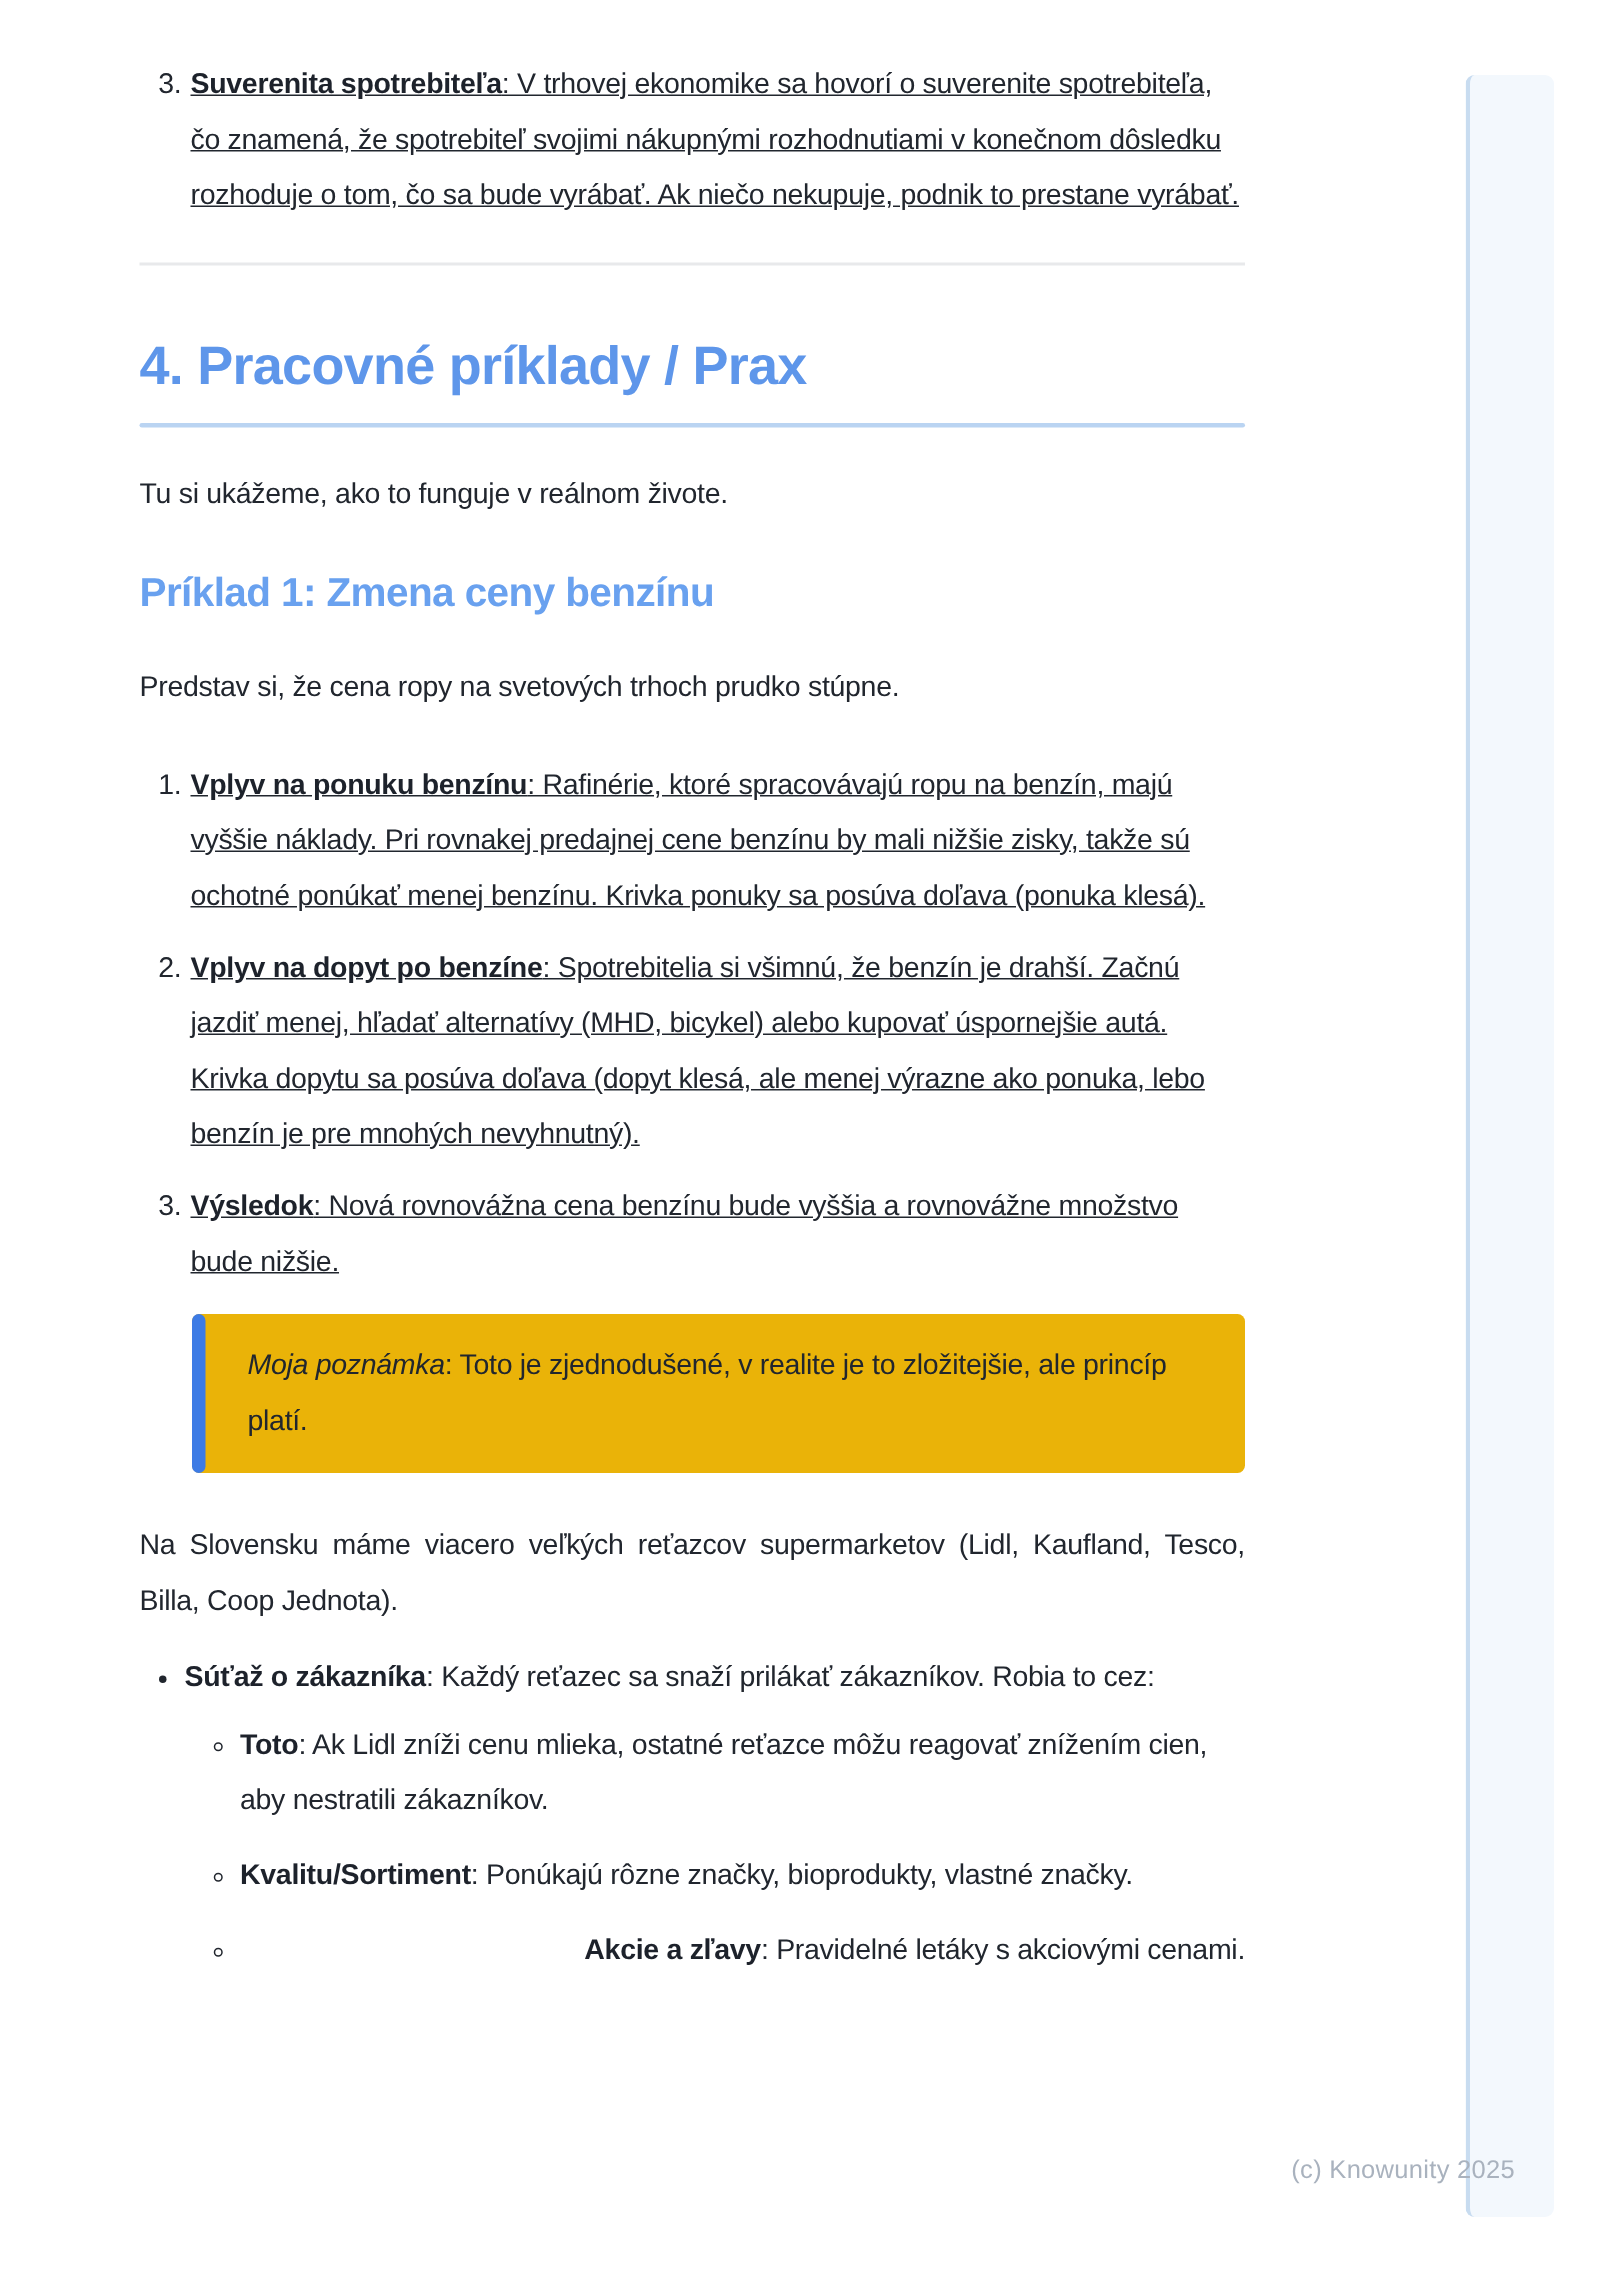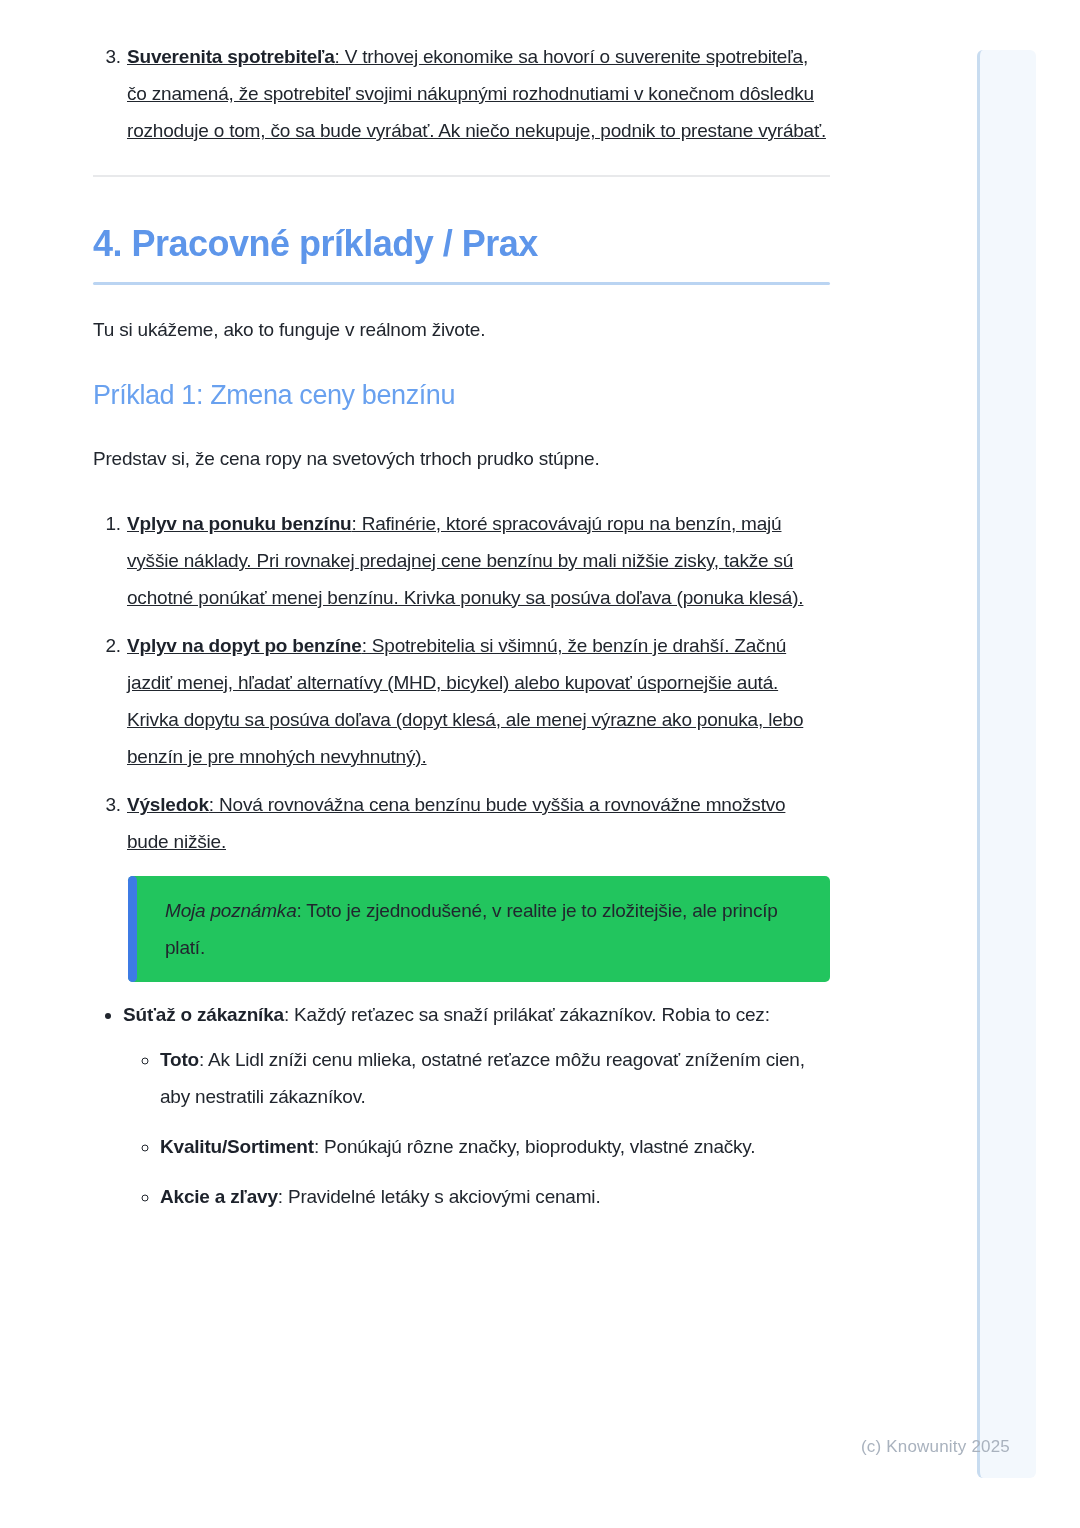--- a/index.html
+++ b/index.html
@@ -23,39 +23,39 @@
   ol.numlist li:last-child{margin-bottom:0;}
   hr.divider{border:none;border-top:2px solid #E8E9EB;margin:26px 0 0 0;}
   h1{
     margin:46px 0 0 0;font-size:36px;line-height:42px;font-weight:bold;
     color:#5E96EA;letter-spacing:-0.5px;
   }
   .h1-rule{height:3px;background:#BAD4F2;margin-top:17px;border-radius:2px;}
   p{margin:0;}
   p.intro{margin-top:26px;}
   h2{
-    margin:30px 0 0 0;font-size:27px;line-height:34px;font-weight:normal;
+    margin:30px 0 0 0;font-size:27px;line-height:34px;font-weight:bold;
     color:#69A1EF;letter-spacing:-0.4px;
   }
   p.lead{margin-top:28px;}
   ol.numlist.ex1{margin-top:28px;}
   blockquote.note{
-    margin:16px 0 0 35px;position:relative;background:#22c55e;
+    margin:16px 0 0 35px;position:relative;background:#eab308;
     border-radius:5px;padding:16px 40px 16px 37px;
   }
   blockquote.note::before{
     content:"";position:absolute;left:0;top:0;bottom:0;width:9px;
     background:#3D7BE5;border-radius:10px;
   }
   blockquote.note em{font-style:italic;}
   p.justify{text-align:justify;margin-top:30px;}
   ul.bullets{margin:14px 0 0 0;padding-left:30px;list-style:disc;}
   ul.subbullets{margin:8px 0 0 0;padding-left:37px;list-style:circle;}
   ul.subbullets li{margin-bottom:13px;}
-  ul.subbullets li:last-child{margin-bottom:0;}
+  ul.subbullets li:last-child{margin-bottom:0;text-align:right;}
   .footer{
     position:absolute;top:1437px;right:70px;z-index:2;
     font-size:17px;color:#A9B2BE;letter-spacing:0.2px;
   }
 </style>
 </head>
 <body>
 
 <div class="strip"></div>
 
@@ -78,20 +78,21 @@
 
   <ol class="numlist ex1">
     <li><strong>Vplyv na ponuku benzínu</strong><span>: Rafinérie, ktoré spracovávajú ropu na benzín, majú vyššie náklady. Pri rovnakej predajnej cene benzínu by mali nižšie zisky, takže sú ochotné ponúkať menej benzínu. Krivka ponuky sa posúva doľava (ponuka klesá).</span></li>
     <li><strong>Vplyv na dopyt po benzíne</strong><span>: Spotrebitelia si všimnú, že benzín je drahší. Začnú jazdiť menej, hľadať alternatívy (MHD, bicykel) alebo kupovať úspornejšie autá. Krivka dopytu sa posúva doľava (dopyt klesá, ale menej výrazne ako ponuka, lebo benzín je pre mnohých nevyhnutný).</span></li>
     <li><strong>Výsledok</strong><span>: Nová rovnovážna cena benzínu bude vyššia a rovnovážne množstvo bude nižšie.</span></li>
   </ol>
 
   <blockquote class="note"><em>Moja poznámka</em><span>: Toto je zjednodušené, v realite je to zložitejšie, ale princíp platí.</span></blockquote>
 
 
+  <p class="justify">Na Slovensku máme viacero veľkých reťazcov supermarketov (Lidl, Kaufland, Tesco, Billa, Coop Jednota).</p>
 
   <ul class="bullets">
     <li><strong>Súťaž o zákazníka</strong><span>: Každý reťazec sa snaží prilákať zákazníkov. Robia to cez:</span>
       <ul class="subbullets">
         <li><strong>Toto</strong><span>: Ak Lidl zníži cenu mlieka, ostatné reťazce môžu reagovať znížením cien, aby nestratili zákazníkov.</span></li>
         <li><strong>Kvalitu/Sortiment</strong><span>: Ponúkajú rôzne značky, bioprodukty, vlastné značky.</span></li>
         <li><strong>Akcie a zľavy</strong><span>: Pravidelné letáky s akciovými cenami.</span></li>
       </ul>
     </li>
   </ul>

